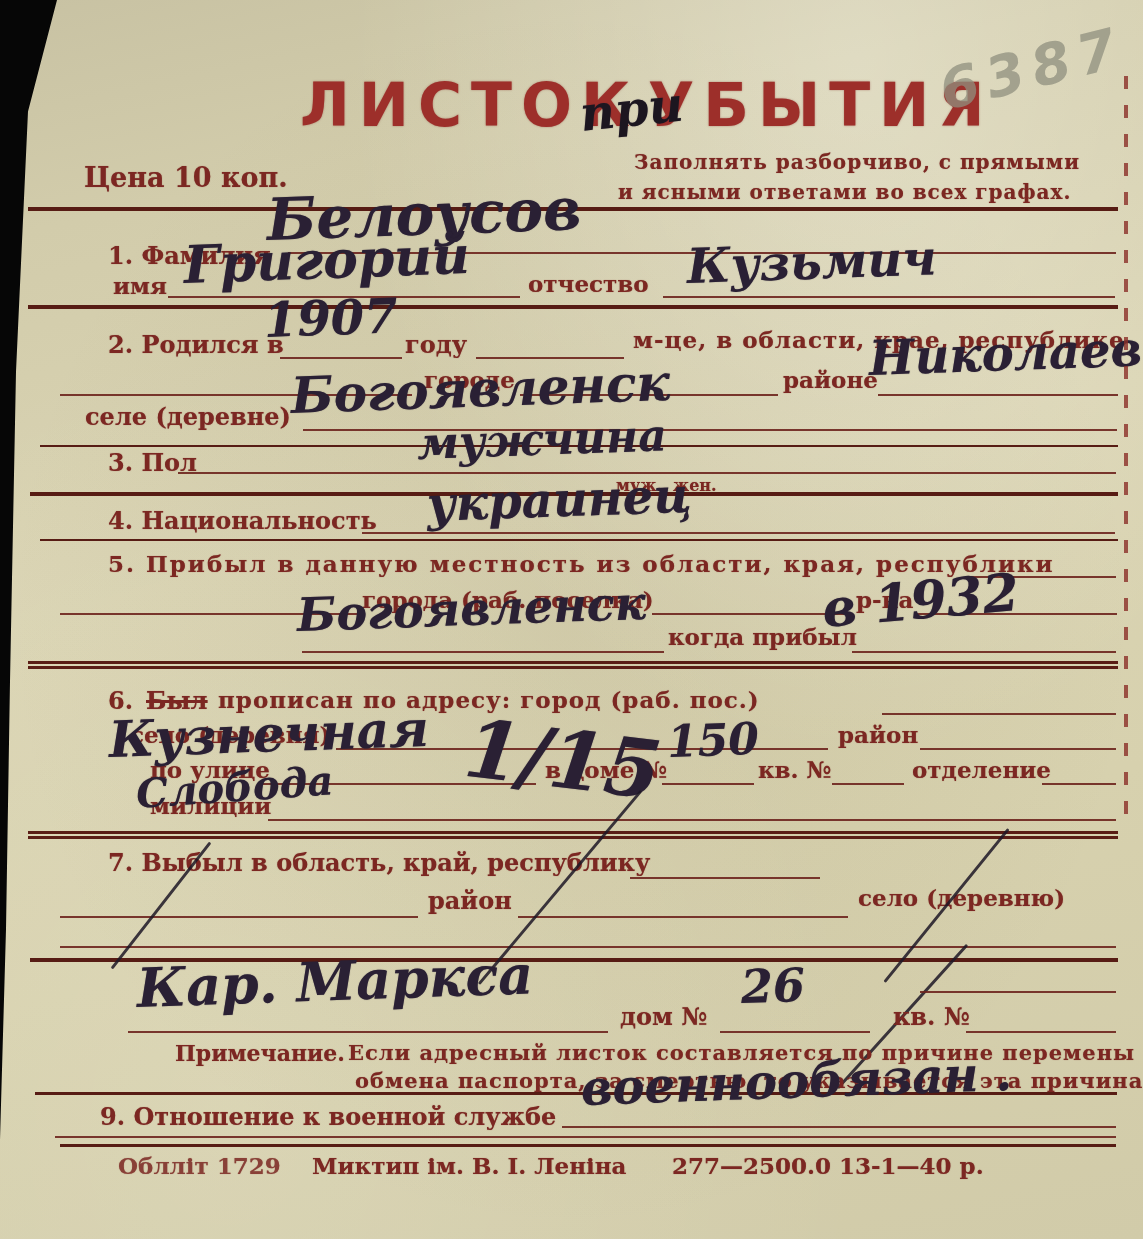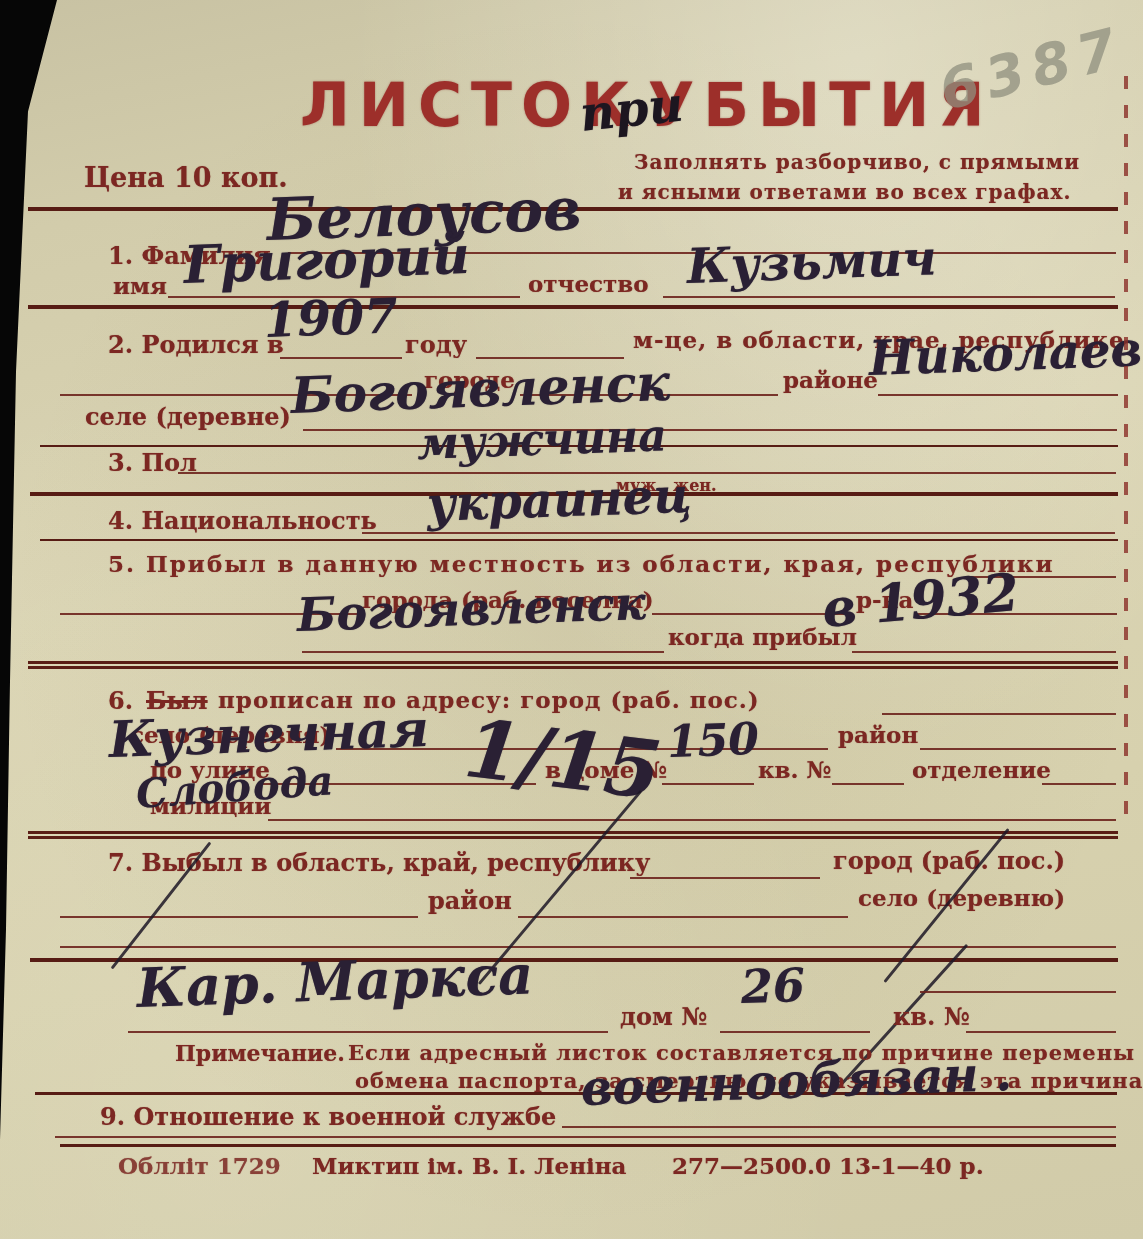--- a/index.html
+++ b/index.html
@@ -147,21 +147,20 @@
   <div class="ul" style="left:268px;top:819px;width:848px;"></div>
 
   <span class="hw" style="left:110px;top:710px;font-size:50px;">Кузнечная</span>
   <span class="hw" style="left:668px;top:716px;font-size:44px;">150</span>
   <span class="hw" style="left:138px;top:770px;font-size:40px;transform:rotate(-4deg);">Слобода</span>
   <span class="hw" style="left:460px;top:700px;font-size:80px;transform:rotate(7deg);">1/15</span>
   <div class="rule2" style="left:28px;top:831px;width:1090px;"></div>
 
   <span class="p" style="left:108px;top:848px;font-size:24px;">7. Выбыл в область, край, республику</span>
   <div class="ul" style="left:630px;top:877px;width:190px;"></div>
-  <span class="p" style="left:833px;top:846px;font-size:24px;">город (раб. пос.)</span>
   <div class="ul" style="left:60px;top:916px;width:358px;"></div>
   <span class="p" style="left:428px;top:886px;font-size:24px;">район</span>
   <div class="ul" style="left:518px;top:916px;width:330px;"></div>
   <span class="p" style="left:858px;top:884px;font-size:23px;">село (деревню)</span>
   <div class="ul" style="left:60px;top:946px;width:1056px;"></div>
   <div class="rule" style="left:30px;top:958px;width:1088px;height:4px;"></div>
 
   <div class="slash" style="left:81px;top:904px;width:160px;transform:rotate(-52deg);"></div>
   <div class="slash" style="left:434px;top:886px;width:252px;transform:rotate(-50deg);"></div>
   <div class="slash" style="left:848px;top:904px;width:197px;transform:rotate(-51deg);"></div>

